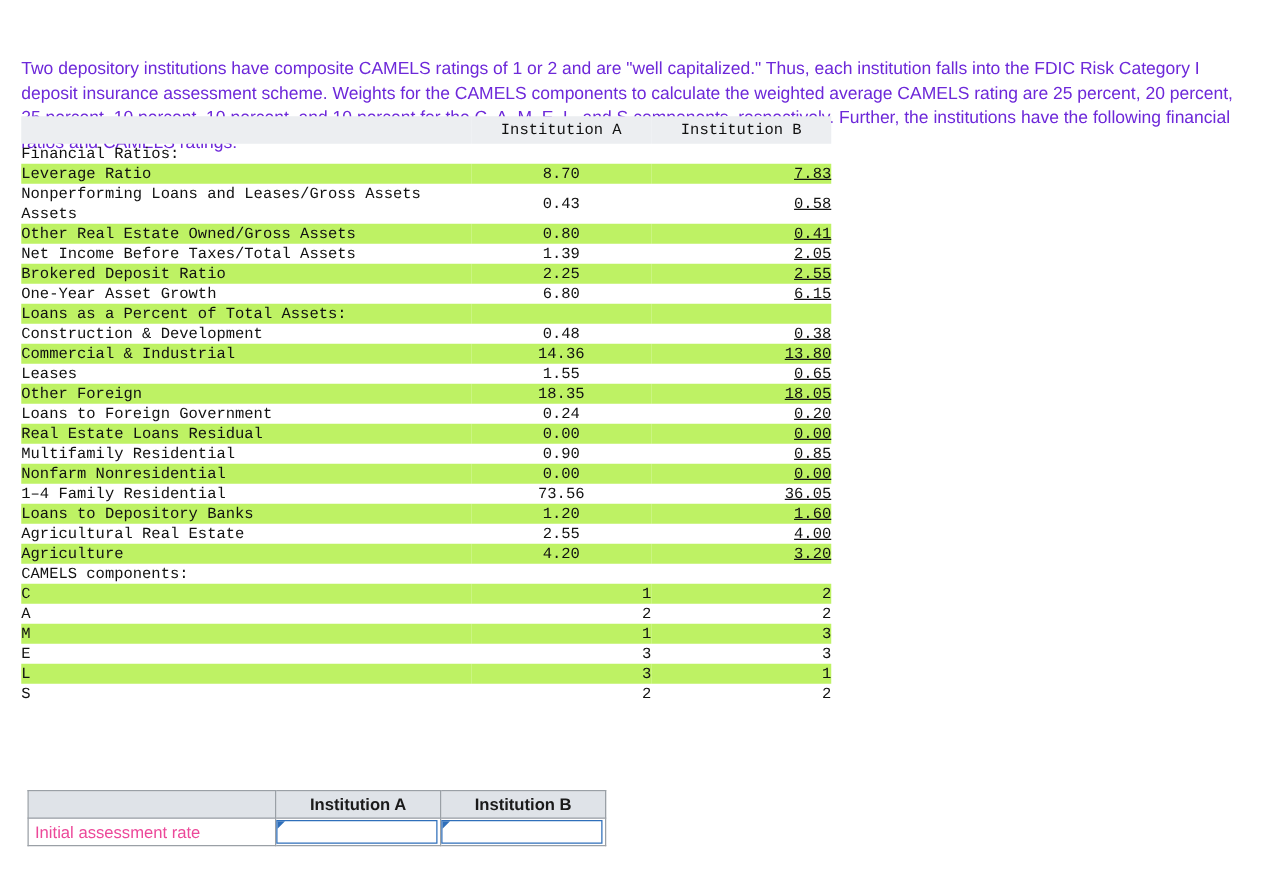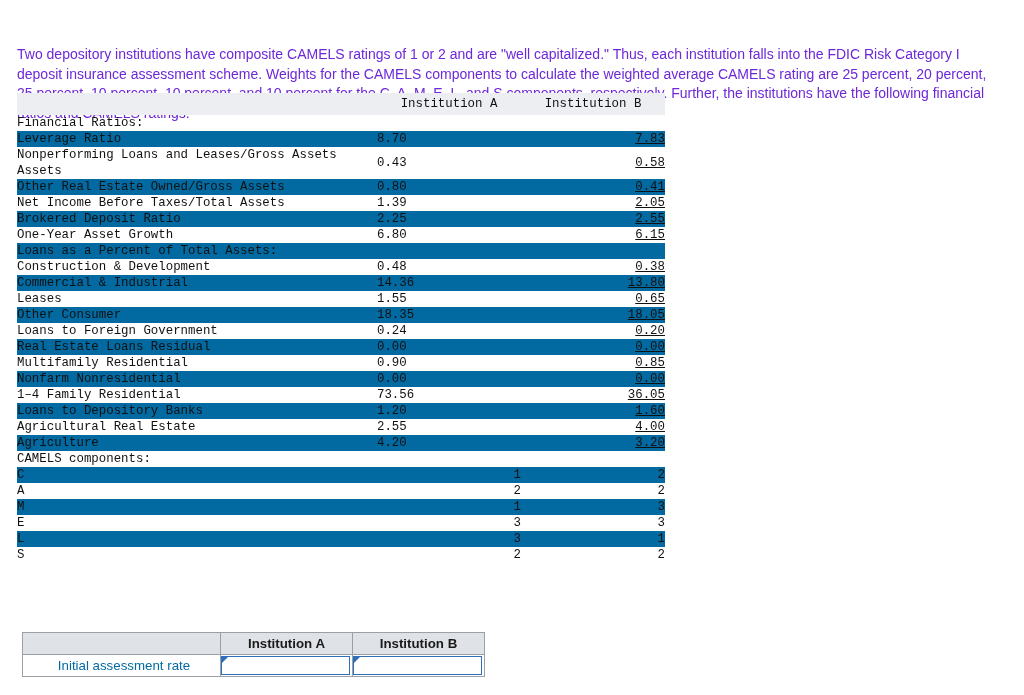--- a/index.html
+++ b/index.html
@@ -40,38 +40,38 @@
     font-family: "Liberation Mono", monospace;
     font-size: 12.4px;
     color: #111111;
   }
   .data-table td, .data-table th {
     padding: 0;
     height: 16px;
     vertical-align: middle;
     font-weight: normal;
   }
-  .data-table tr.band { background: #0369a1; }
+  .data-table tr.band { background: #bef264; }
   .data-table tr.head {
     background: #eceef1;
     height: 22px;
   }
   .data-table tr.head th {
     height: 22px;
     font-family: "Liberation Mono", monospace;
     font-size: 12.4px;
     text-align: center;
   }
   .col-label { width: 360px; text-align: left; }
   .col-a { width: 144px; text-align: center; }
   .col-b { width: 144px; text-align: center; }
   .lbl-0 { padding-left: 6px; }
   .lbl-1 { padding-left: 24px; }
   .lbl-3 { padding-left: 18px; }
-  .num-a { text-align: left; padding-right: 29px; }
+  .num-a { text-align: center; padding-right: 29px; }
   .num-b { text-align: right; padding-right: 33px; text-decoration: underline; }
   .cam-a { text-align: right; padding-right: 52px; }
   .cam-b { text-align: right; padding-right: 56px; }
 
   
   .question {
     position: absolute;
     left: 17px;
     top: 566px;
     width: 960px;
@@ -106,22 +106,21 @@
     background: #dfe3e8;
     text-align: center;
     font-weight: bold;
     color: #1a1a1a;
   }
   .answer-table td.rowlabel {
     width: 192px;
     background: #ffffff;
     padding-left: 5px;
     font-size: 13.3px;
-    color: #0369a1;
-    text-align: center;
+    color: #ec4899;
   }
   .answer-table td.inputcell {
     width: 131px;
     background: #ffffff;
     padding: 0;
   }
   .inputbox {
     width: 129px;
     height: 19px;
     border: 1px solid #2f6fba;
@@ -215,21 +214,21 @@
         <td class="lbl-1">Commercial &amp; Industrial</td>
         <td class="num-a">14.36</td>
         <td class="num-b">13.80</td>
       </tr>
       <tr>
         <td class="lbl-1">Leases</td>
         <td class="num-a">1.55</td>
         <td class="num-b">0.65</td>
       </tr>
       <tr class="band">
-        <td class="lbl-1">Other Consumer</td>
+        <td class="lbl-1">Other Foreign</td>
         <td class="num-a">18.35</td>
         <td class="num-b">18.05</td>
       </tr>
       <tr>
         <td class="lbl-1">Loans to Foreign Government</td>
         <td class="num-a">0.24</td>
         <td class="num-b">0.20</td>
       </tr>
       <tr class="band">
         <td class="lbl-1">Real Estate Loans Residual</td>

